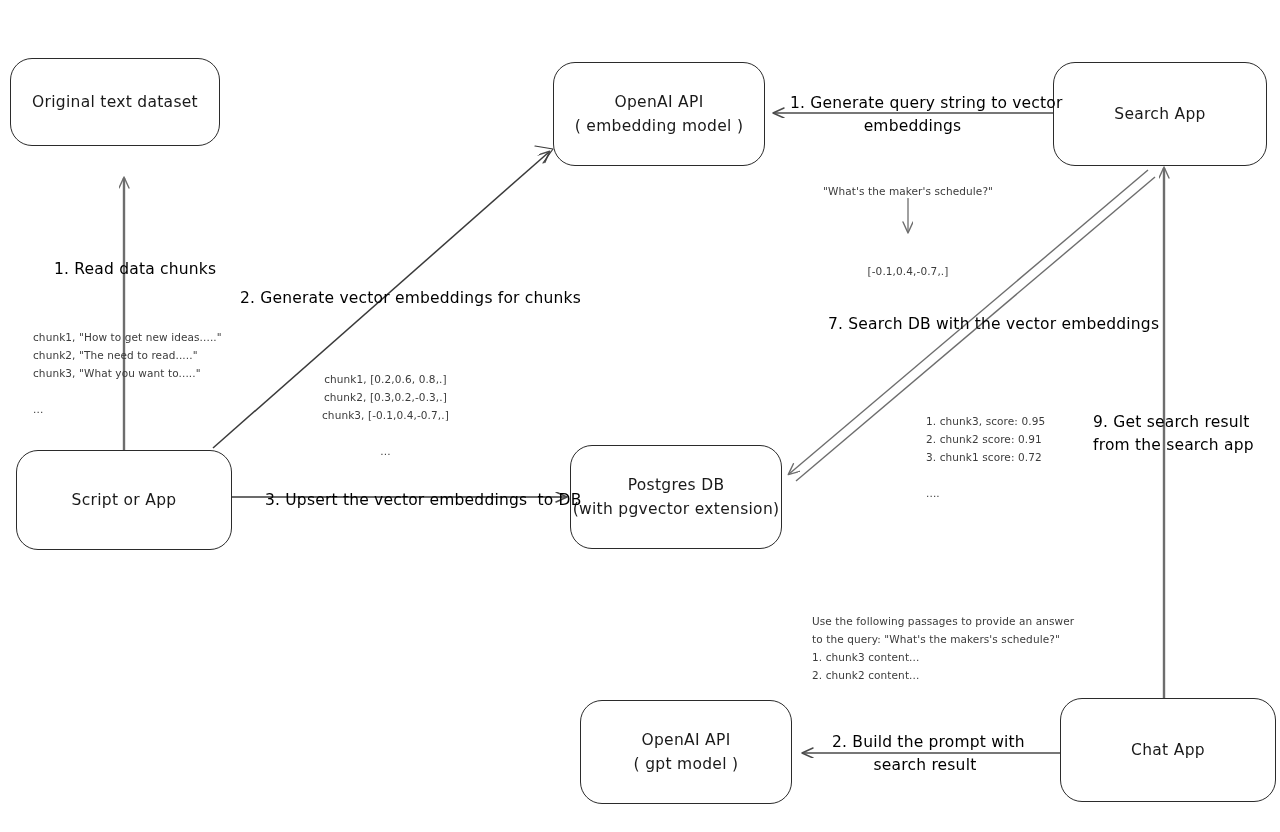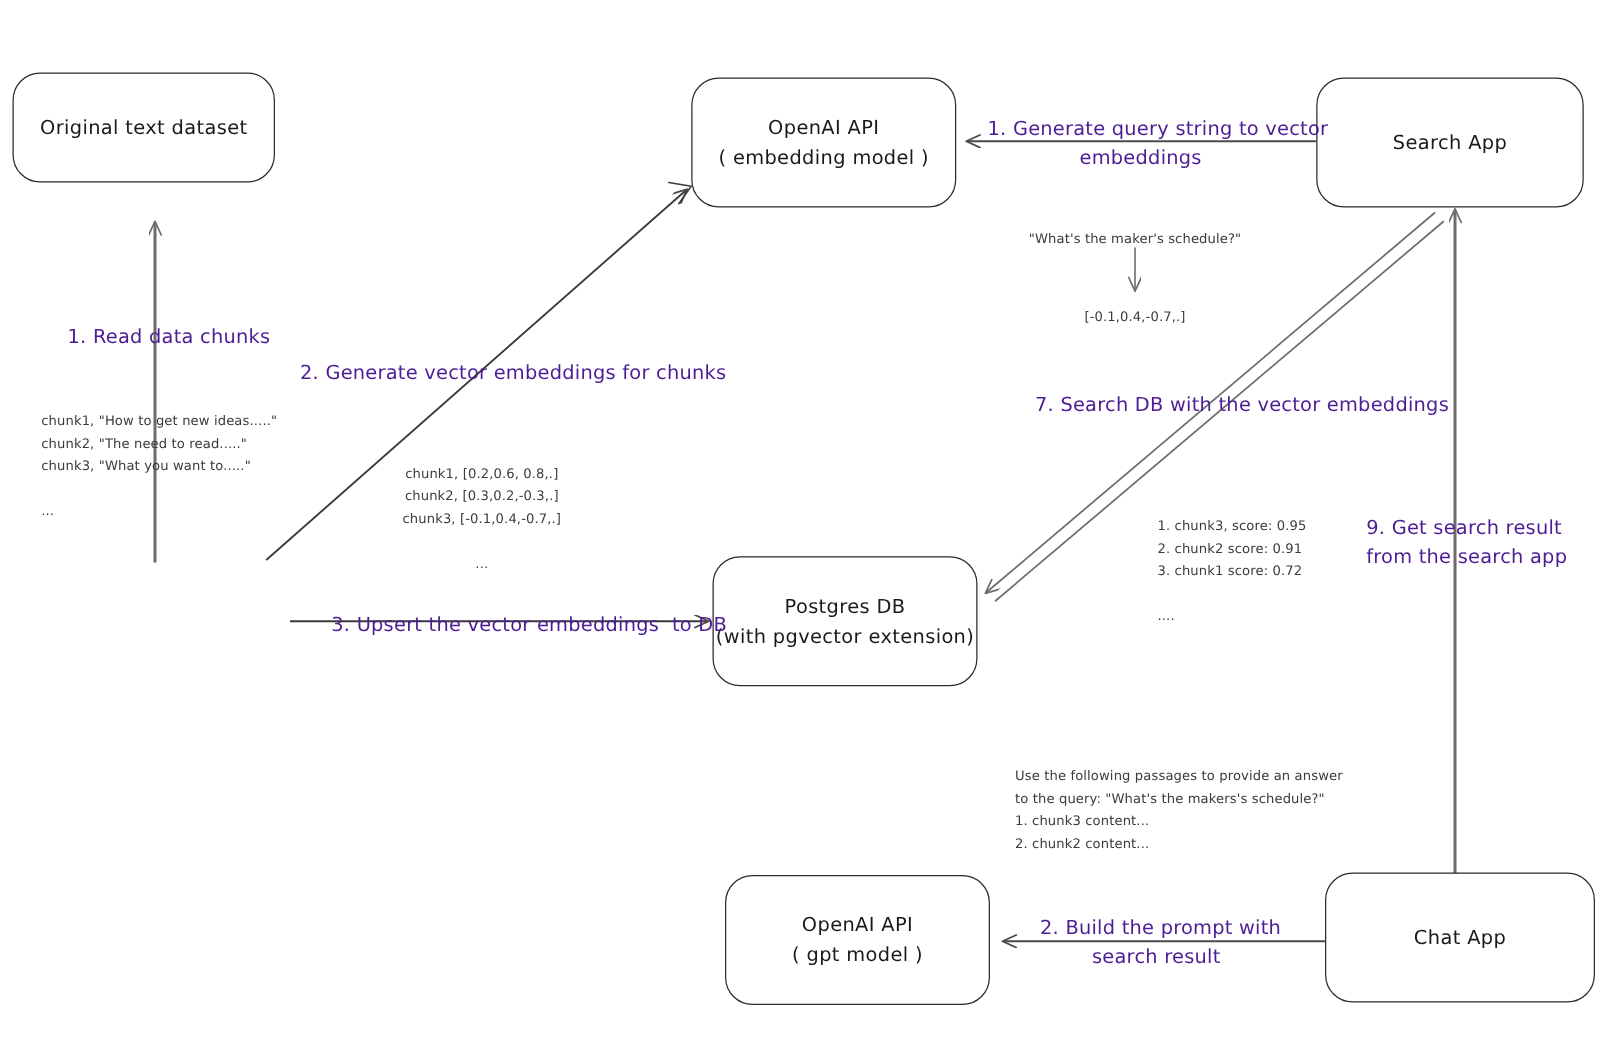--- a/index.html
+++ b/index.html
@@ -34,21 +34,21 @@
     justify-content: center;
     text-align: center;
     color: #1a1a1a;
     font-size: 15.5px;
     line-height: 1.55;
     letter-spacing: 0.3px;
   }
   .node .l2 { display: block; }
   .lbl {
     position: absolute;
-    color: #4c1d95;
+    color: #000000;
     font-size: 15.5px;
     line-height: 1.5;
     letter-spacing: 0.2px;
     white-space: pre;
   }
   .lbl.center { text-align: center; }
   .note {
     position: absolute;
     color: #3b3b3b;
     font-size: 10.5px;
@@ -105,20 +105,23 @@
 
     <g>
       <path d="M908,198 L908,232" fill="none" stroke="#6d6d6d" stroke-width="1.3" marker-end="url(#ahd)"></path>
     </g>
   </svg>
 
   <div class="node" style="left:10px; top:58px; width:210px; height:88px;">
     <span>Original text dataset</span>
   </div>
 
+  <div class="node" style="left:16px; top:450px; width:216px; height:100px;">
+    <span>Script or App</span>
+  </div>
 
   <div class="node" style="left:553px; top:62px; width:212px; height:104px;">
     <span>OpenAI API</span>
     <span class="l2">( embedding model )</span>
   </div>
 
   <div class="node" style="left:570px; top:445px; width:212px; height:104px;">
     <span>Postgres DB</span>
     <span class="l2">(with pgvector extension)</span>
   </div>
@@ -160,21 +163,21 @@
 ...</div>
 
   <div class="note" style="left:322px; top:370px;text-align:center;">chunk1, [0.2,0.6, 0.8,.]
 chunk2, [0.3,0.2,-0.3,.]
 chunk3, [-0.1,0.4,-0.7,.]
 
 ...</div>
 
   <div class="note center" style="left:808px; top:182px; width:200px;">"What's the maker's schedule?"</div>
 
-  <div class="note center" style="left:808px; top:245px; width:200px;text-align:center;">[-0.1,0.4,-0.7,.]</div>
+  <div class="note center" style="left:808px; top:262px; width:200px;text-align:center;">[-0.1,0.4,-0.7,.]</div>
 
   <div class="note" style="left:926px; top:412px;">1. chunk3, score: 0.95
 2. chunk2 score: 0.91
 3. chunk1 score: 0.72
 
 ....</div>
 
   <div class="note" style="left:812px; top:612px;">Use the following passages to provide an answer
 to the query: "What's the makers's schedule?"
 1. chunk3 content...

